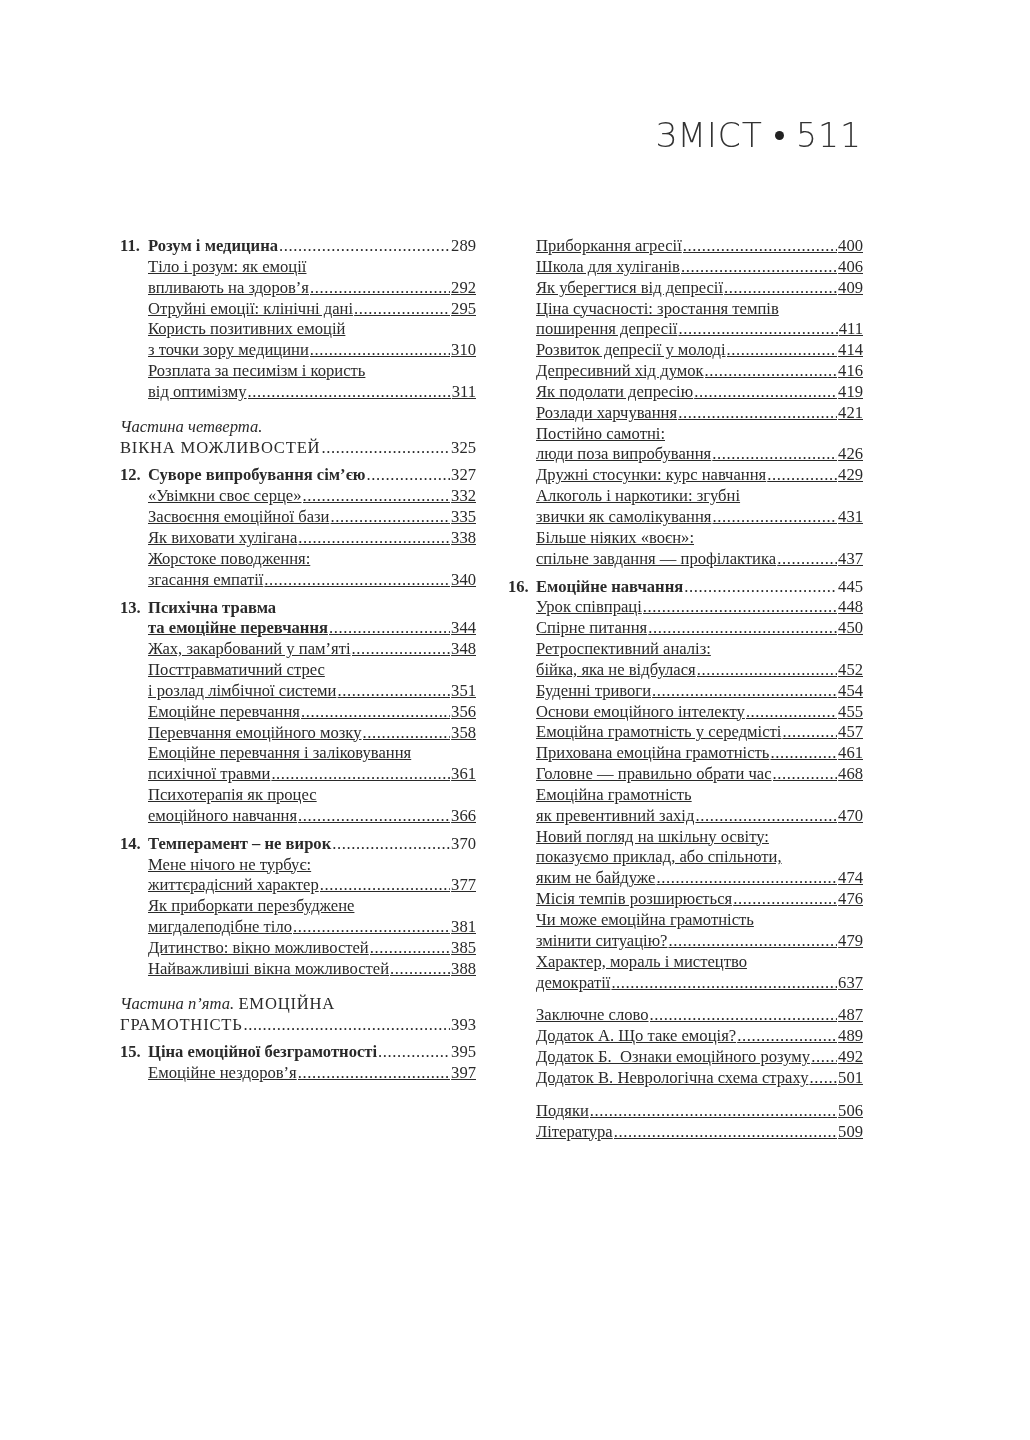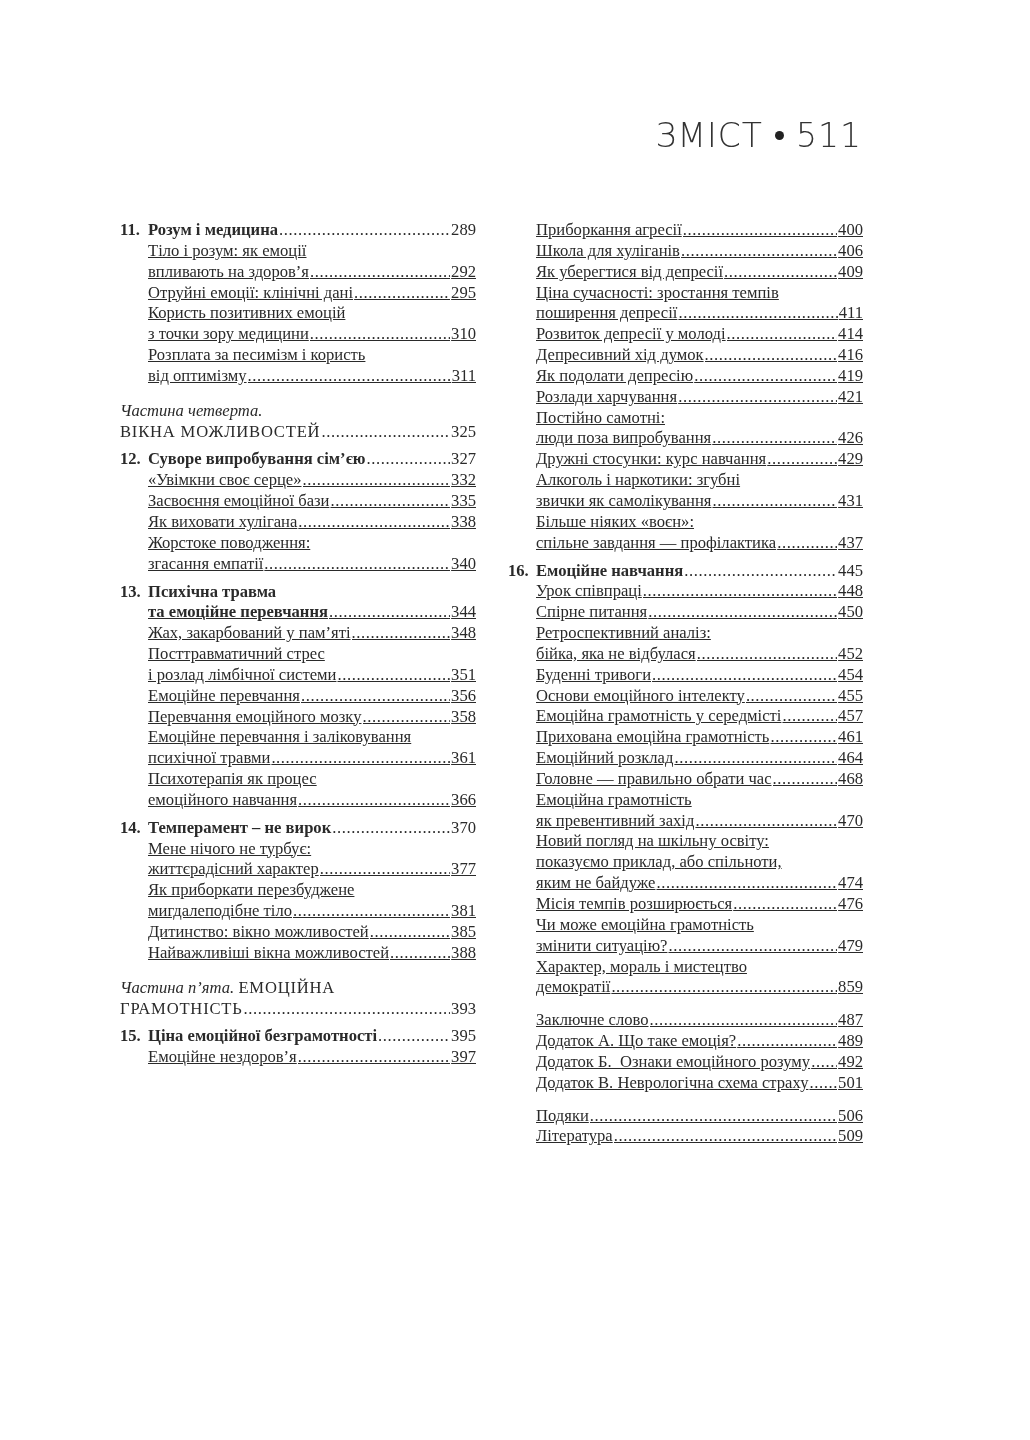--- a/index.html
+++ b/index.html
@@ -2,21 +2,21 @@
 <html><head>
 <meta charset="utf-8">
 <style>
   html, body { margin: 0; padding: 0; background: #ffffff; }
   body { width: 1030px; height: 1440px; position: relative; overflow: hidden;
          font-family: "Liberation Serif", "DejaVu Serif", serif; color: #2a2a2a; }
   .header { position: absolute; top: 120px; right: 168px; font-family: "DejaVu Sans", "Liberation Sans", sans-serif;
             font-weight: 300; font-size: 33px; letter-spacing: 1px; color: #333; line-height: 32px; }
   .header .bullet { display: inline-block; width: 9px; height: 9px; border-radius: 50%; background: #222;
                     vertical-align: middle; margin: 0 12px 4px 12px; }
-  .col { position: absolute; top: 220px; font-size: 16.6px; line-height: 20.85px; }
+  .col { position: absolute; top: 236px; font-size: 16.6px; line-height: 20.85px; }
   .col.left { left: 120px; width: 356px; }
   .col.right { left: 508px; width: 355px; }
   .entry { position: relative; }
   .line { display: flex; align-items: baseline; white-space: nowrap; }
   .num { display: inline-block; width: 28px; font-weight: bold; flex: none; }
   .indent { padding-left: 28px; text-decoration: underline; }
   .dots { flex: 1 1 auto; overflow: hidden; margin: 0 1px; }
   .dots::after { content: "........................................................................................................................................"; letter-spacing: 0.6px; }
   .page { flex: none; }
   .bold { font-weight: bold; }
@@ -431,27 +431,20 @@
   </div>
   <div class="entry indent">
     <div class="line">
         <span>Прихована емоційна грамотність</span>
         <span class="dots"></span>
         <span class="page">461</span>
       </div>
   </div>
   <div class="entry indent">
     <div class="line">
-        <span>Емоційний розклад</span>
-        <span class="dots"></span>
-        <span class="page">464</span>
-      </div>
-  </div>
-  <div class="entry indent">
-    <div class="line">
         <span>Головне — правильно обрати час</span>
         <span class="dots"></span>
         <span class="page">468</span>
       </div>
   </div>
   <div class="entry indent">
     <div class="line">
         <span>Емоційна грамотність</span>
       </div>
     <div class="line">
@@ -490,21 +483,21 @@
         <span class="page">479</span>
       </div>
   </div>
   <div class="entry indent">
     <div class="line">
         <span>Характер, мораль і мистецтво</span>
       </div>
     <div class="line">
         <span>демократії</span>
         <span class="dots"></span>
-        <span class="page">859</span>
+        <span class="page">637</span>
       </div>
   </div>
 
   <div class="gap-m"></div>
 
   <div class="entry indent">
     <div class="line">
         <span>Заключне слово</span>
         <span class="dots"></span>
         <span class="page">487</span>

